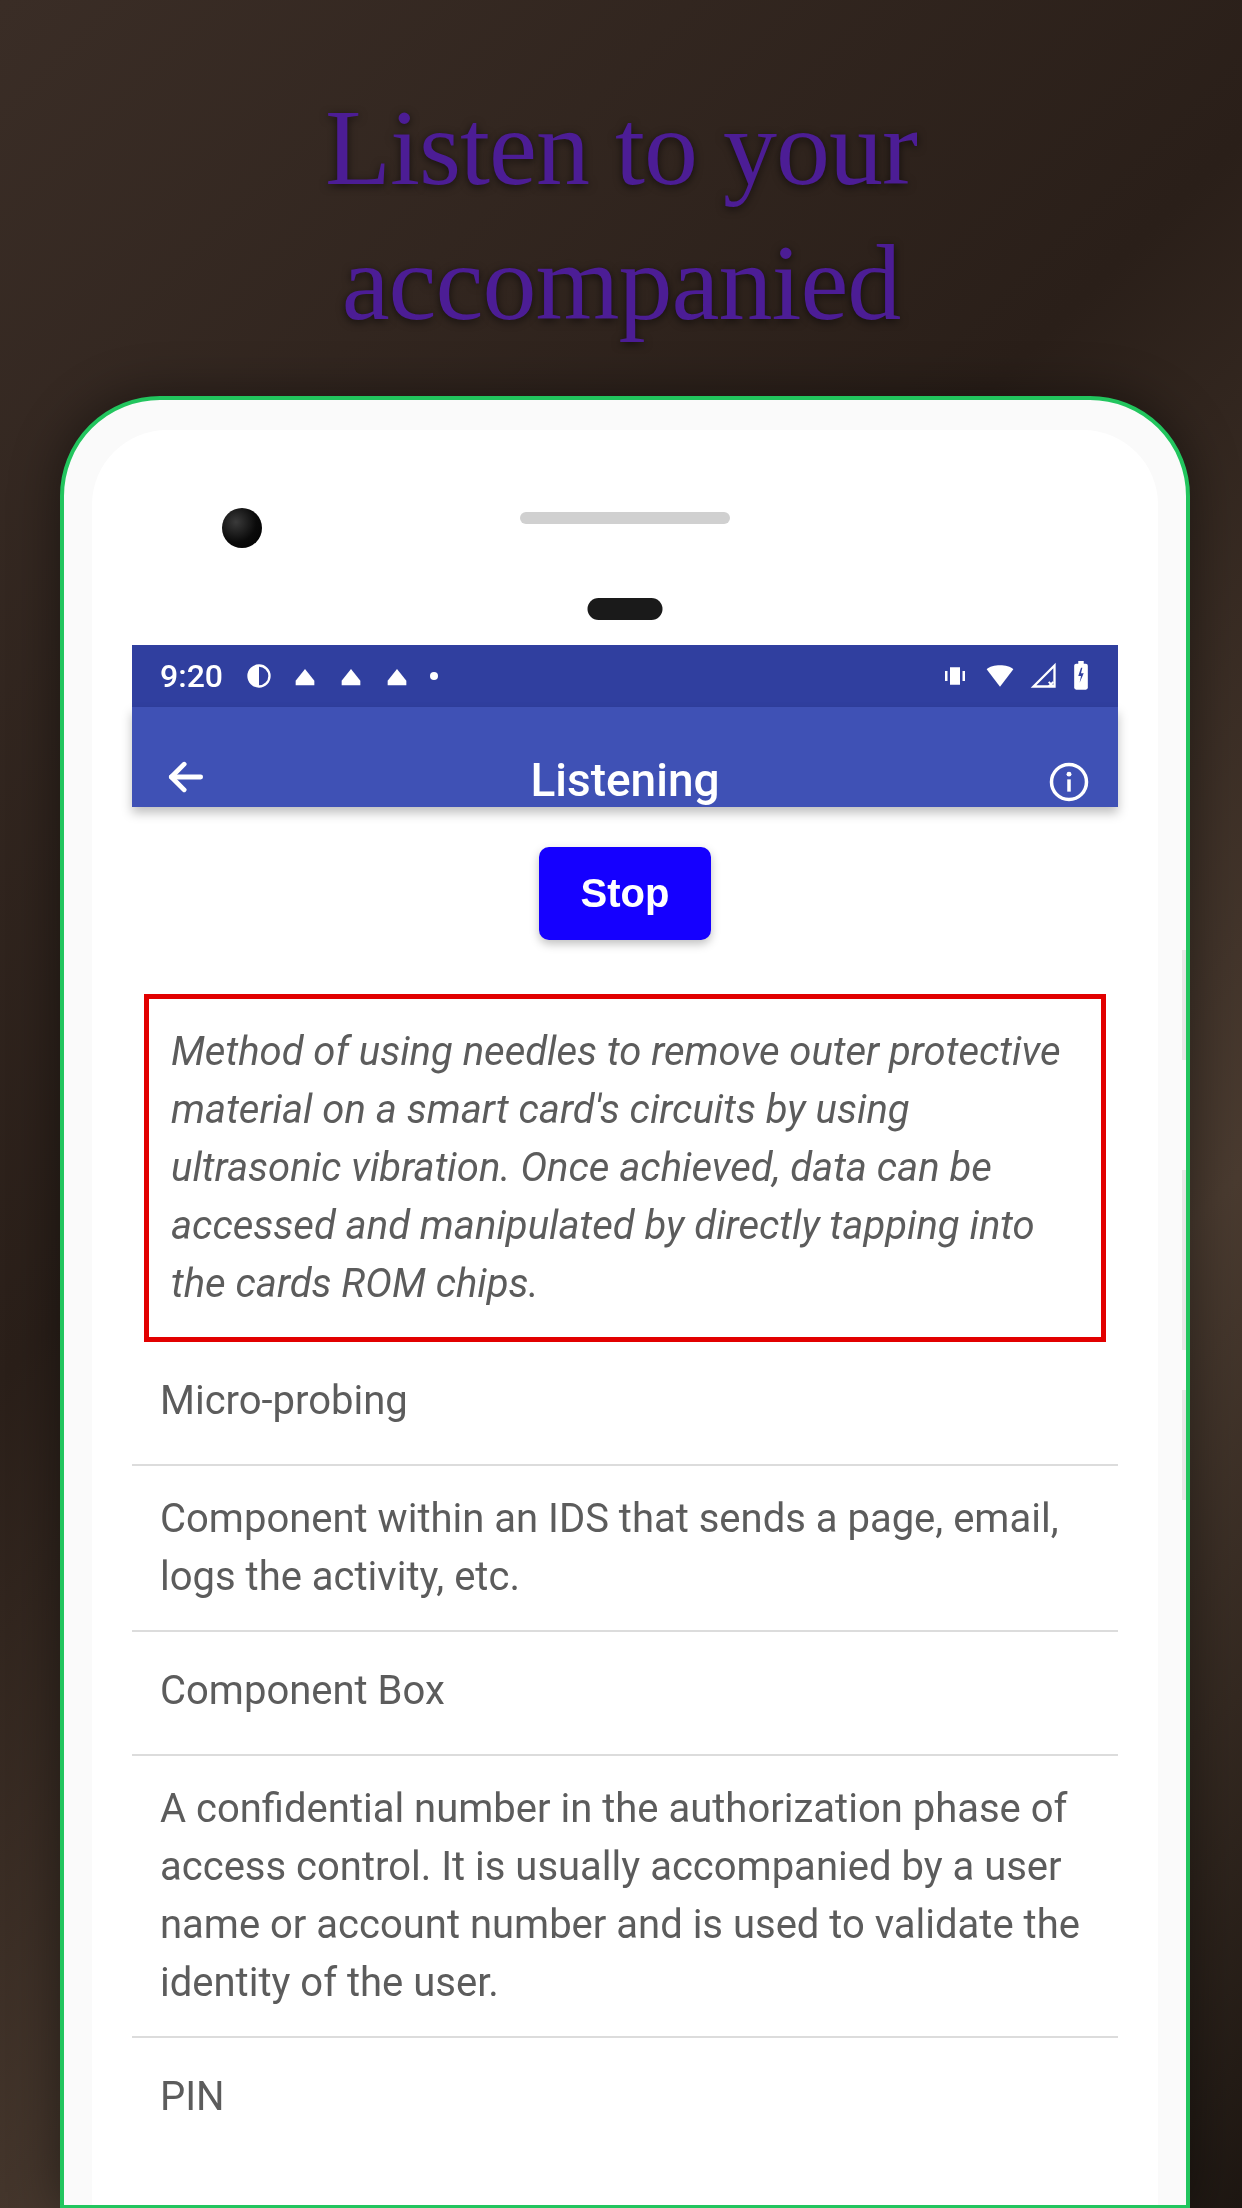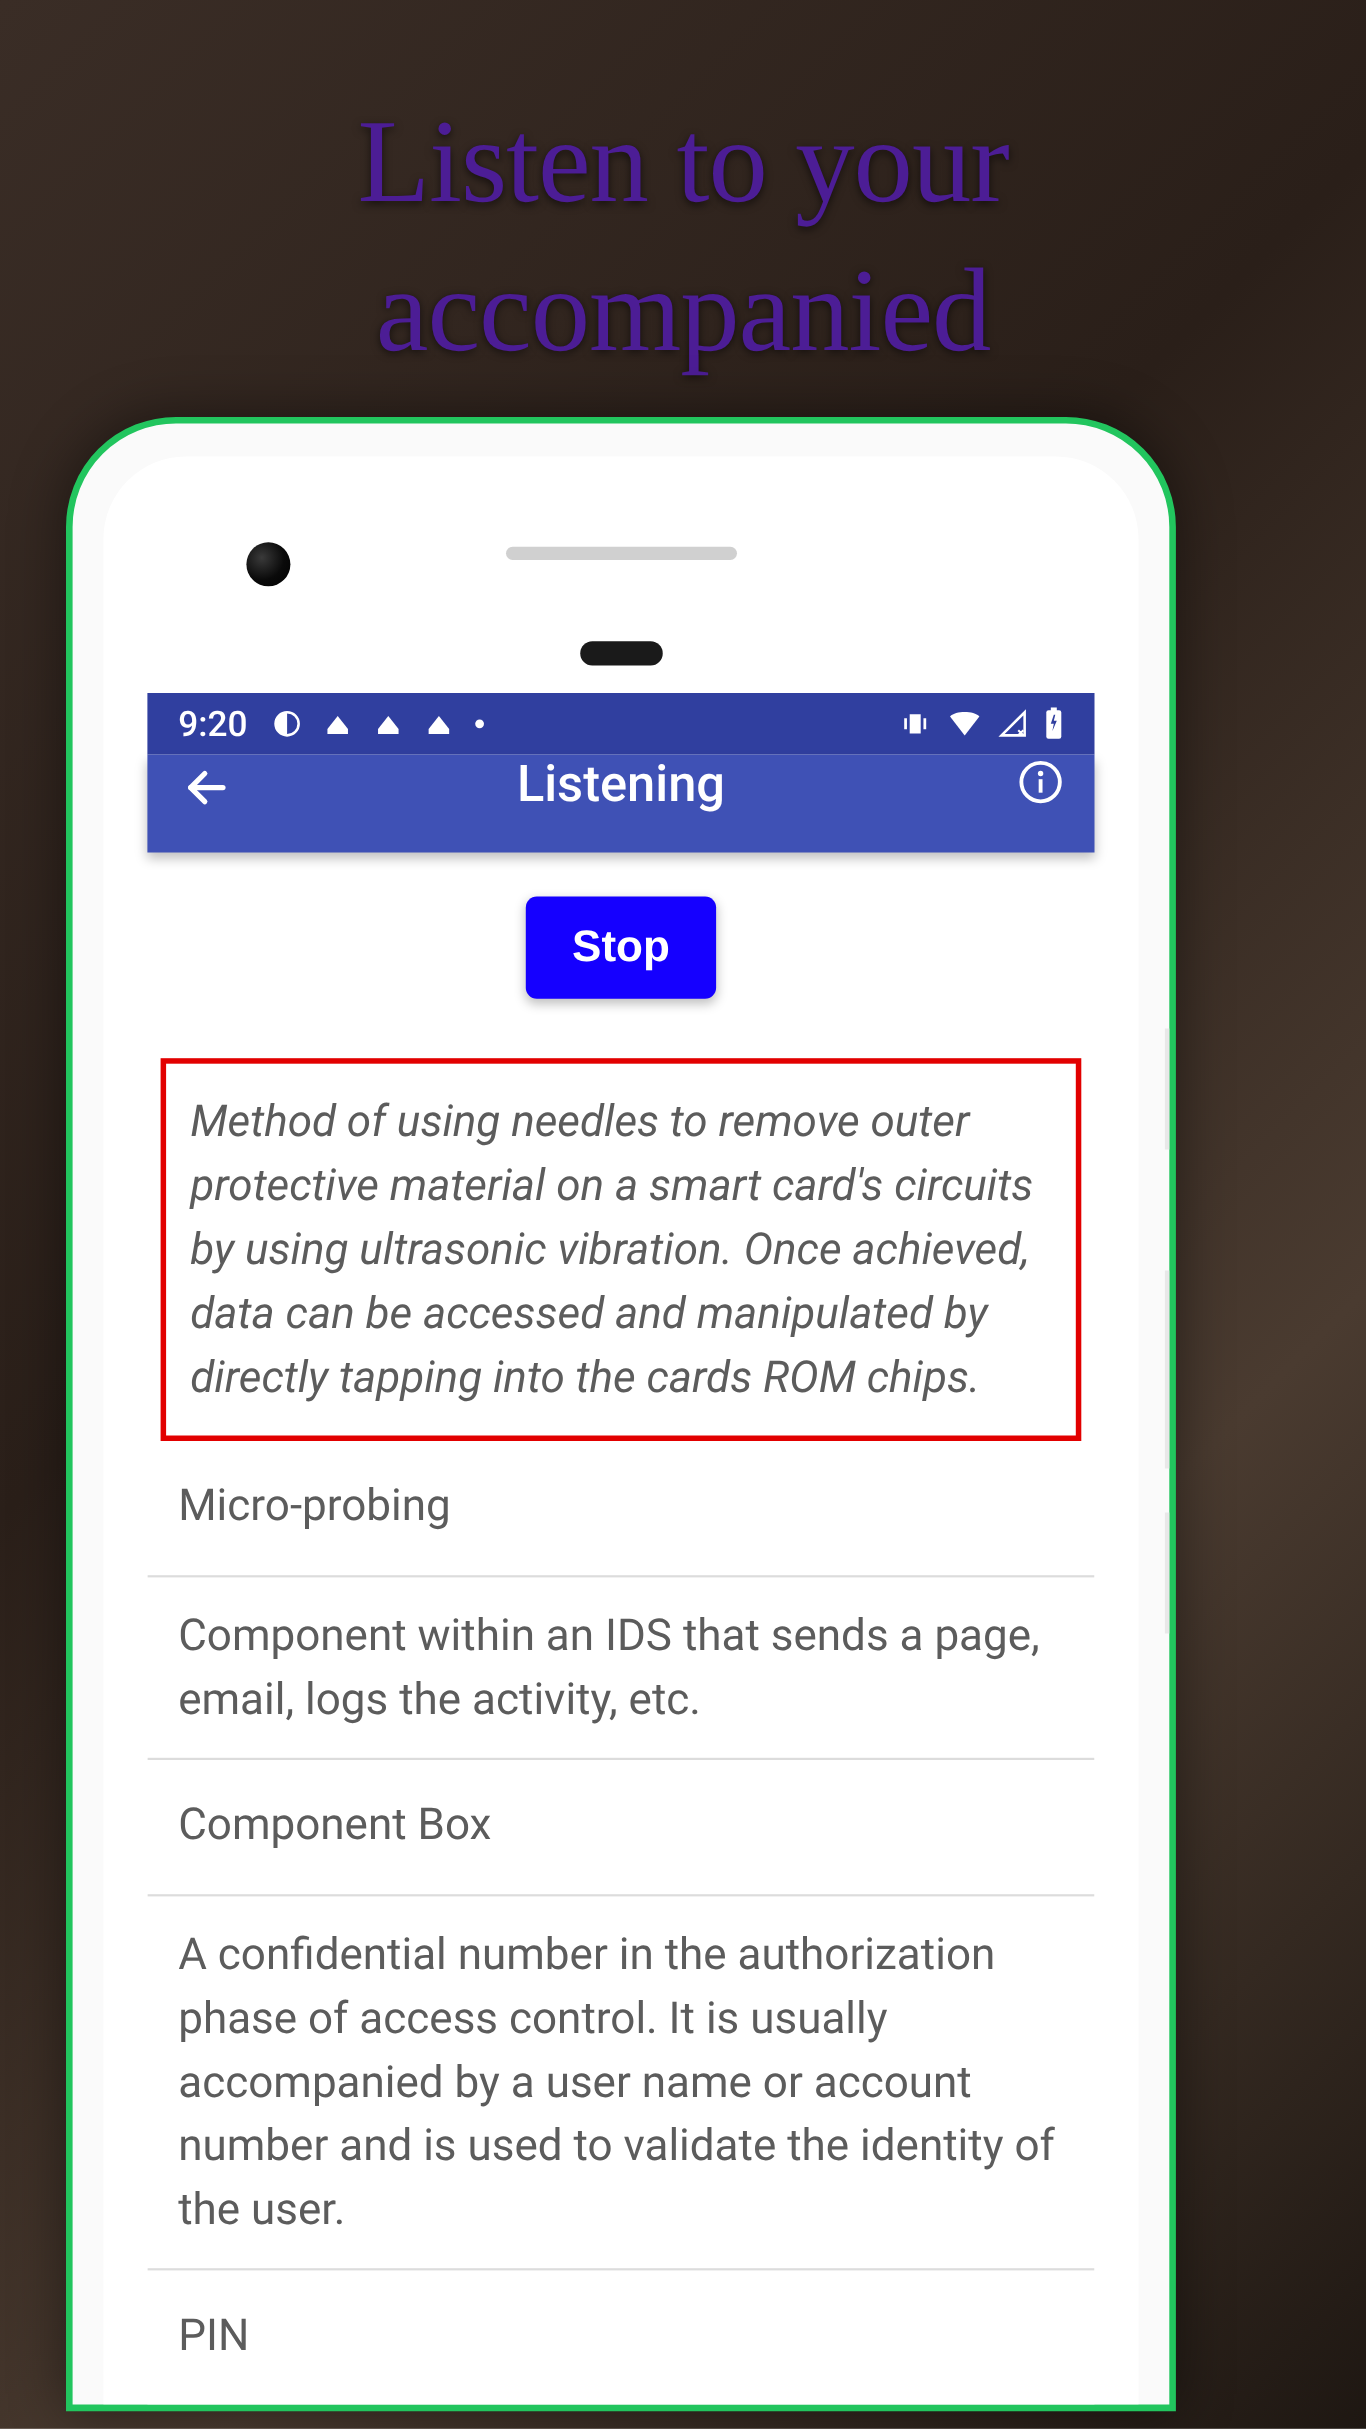--- a/index.html
+++ b/index.html
@@ -21,25 +21,25 @@
     font-weight: 400;
     font-size: 108px;
     line-height: 1.25;
     text-shadow: 0 2px 8px rgba(0,0,0,.6);
     letter-spacing: -1px;
   }
   
   .phone {
     position: absolute;
     left: 60px;  
-    top: 379px;
-    width: 1009px;
+    top: 396px;
+    width: 1130px;
     height: 1813px; 
     background: #fafafa;
-    border: 6px solid #22c55e;
+    border: 4px solid #22c55e;
     border-radius: 100px 100px 0 0;
     box-shadow: 0 0 50px rgba(0,0,0,.45);
     overflow: hidden;
   }
   .phone-inner {
     position: absolute;
     left: 28px; right: 28px; top: 30px; bottom: 0;
     background: #fff;
     border-radius: 75px 75px 0 0;
     overflow: hidden;
@@ -100,21 +100,21 @@
   .statusbar .sicons-left { display: flex; gap: 18px; align-items: center; }
   .statusbar .spacer { flex: 1; }
   .statusbar .sicons-right { display: flex; gap: 14px; align-items: center; }
   .sicon { display: inline-flex; }
   
   .appbar {
     height: 100px;
     background: #3f51b5;
     color: #fff;
     display: flex;
-    align-items: flex-start;
+    align-items: flex-end;
     position: relative;
     padding: 0 24px;
     box-shadow: 0 6px 10px rgba(0,0,0,.25);
   }
   .appbar .back {
     width: 60px; height: 60px;
     display: flex; align-items: center; justify-content: center;
     cursor: pointer;
   }
   .appbar .title {

